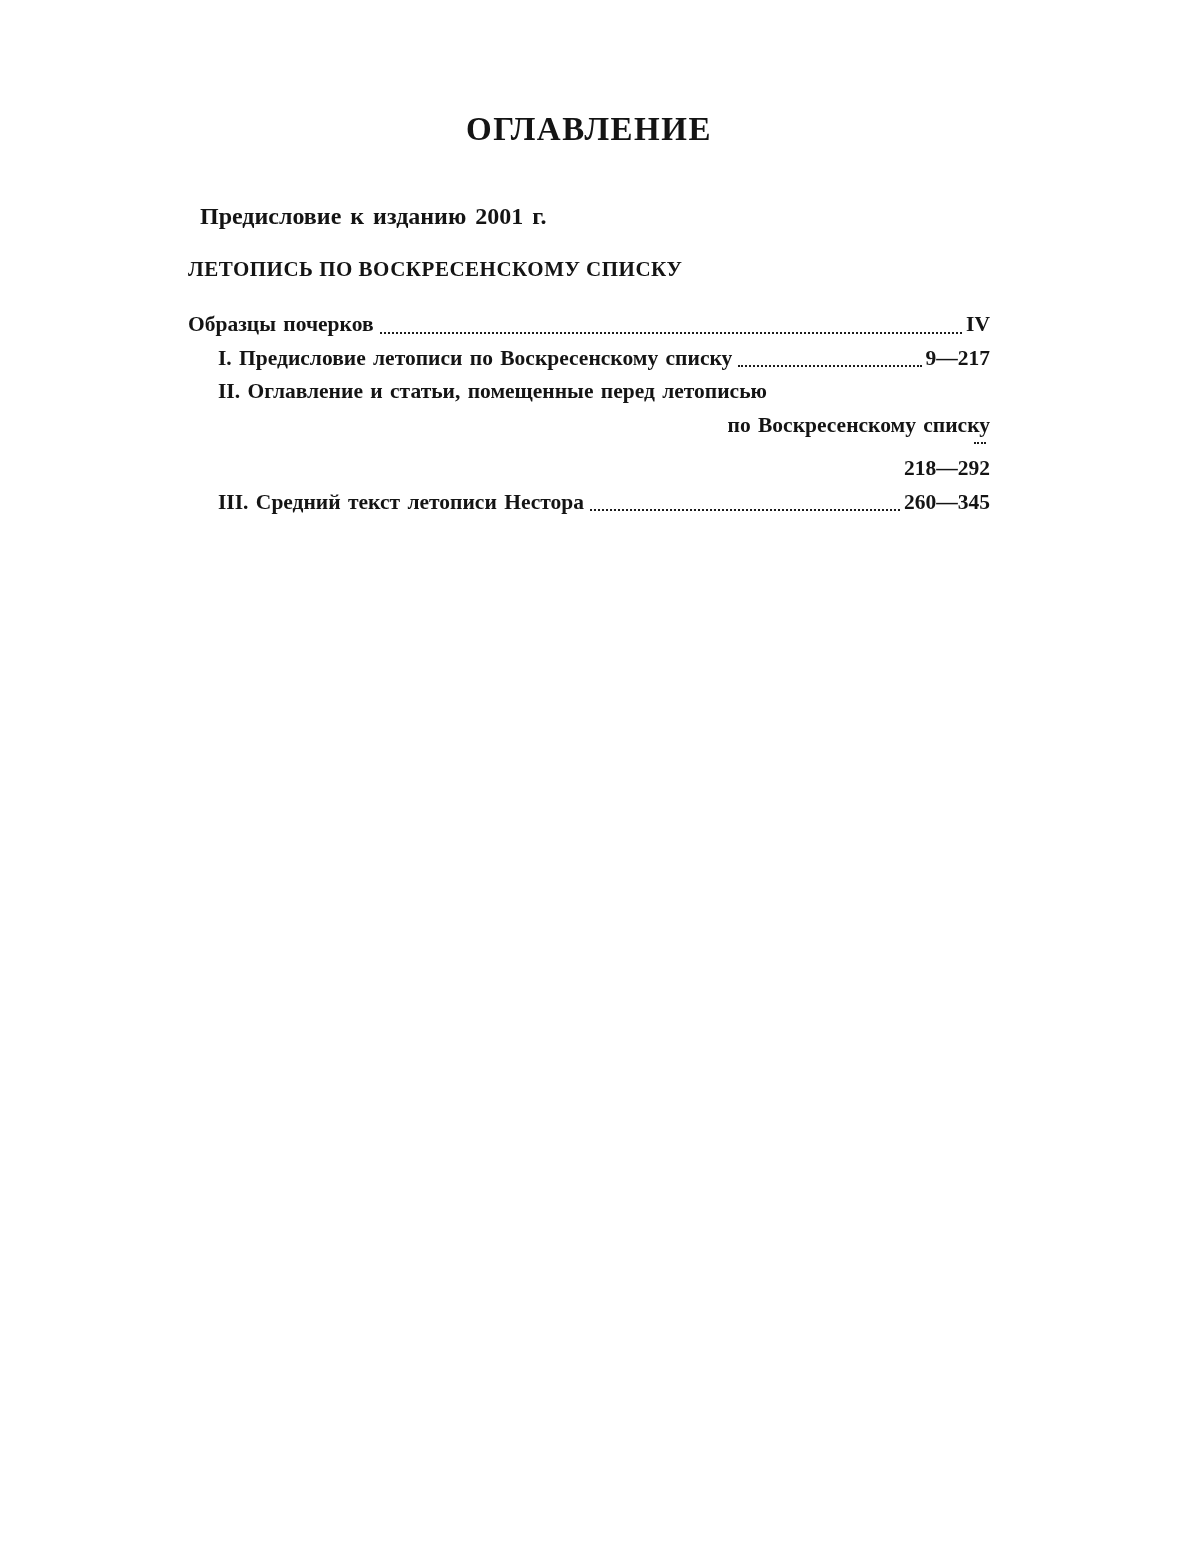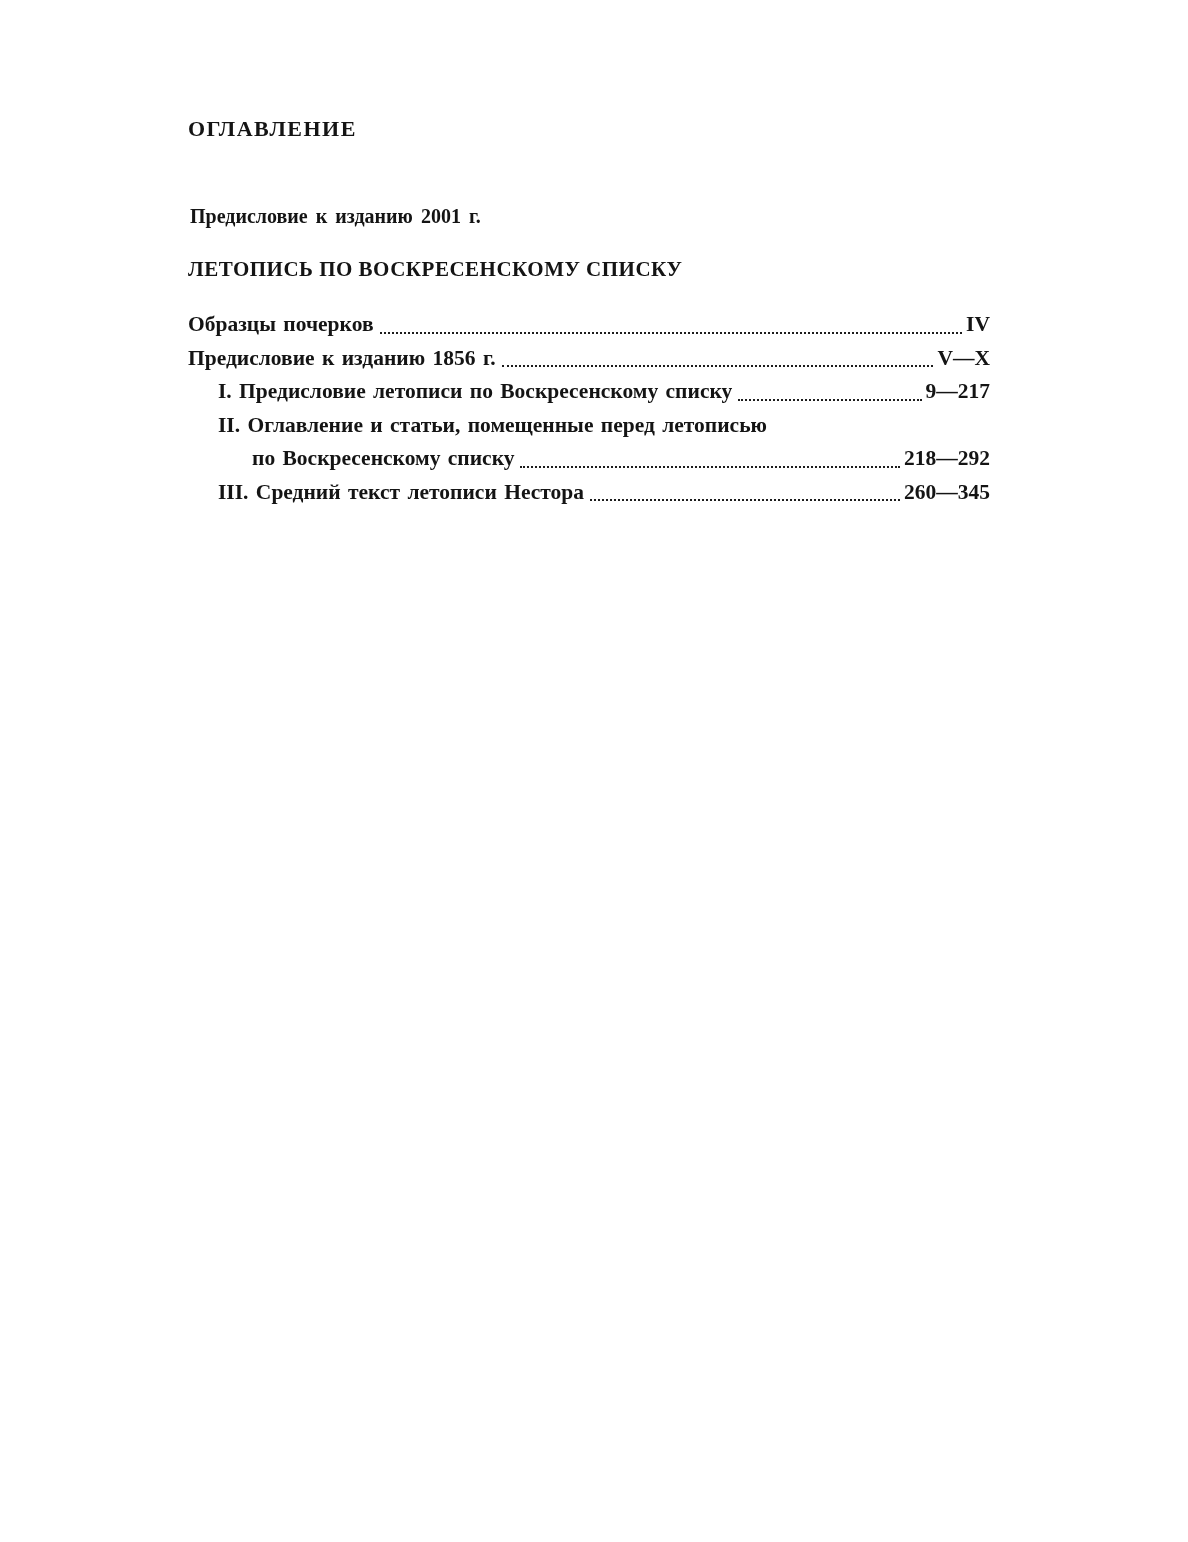--- a/index.html
+++ b/index.html
@@ -15,31 +15,32 @@
     color: #141414;
     overflow: hidden;
   }
   .page {
     position: absolute;
     left: 188px;
     top: 112px;
     width: 802px;
   }
   .doc-title {
-    font-size: 22px;
+    text-align: center;
+    font-size: 33px;
     font-weight: bold;
     letter-spacing: 1.5px;
     margin: 0 0 56px 0;
     line-height: 34px;
   }
   .preface-line {
-    font-size: 20px;
+    font-size: 24px;
     font-weight: bold;
     line-height: 28px;
-    margin: 0 0 26px 2px;
+    margin: 0 0 26px 12px;
     word-spacing: 3px;
   }
   .section-heading {
     font-size: 21px;
     font-weight: bold;
     letter-spacing: 0.5px;
     line-height: 26px;
     margin: 0 0 26px 0;
   }
   .toc {
@@ -54,20 +55,21 @@
     word-spacing: 2px;
   }
   .toc-row .label {
     white-space: nowrap;
   }
   .indent-1 {
     margin-left: 30px;
   }
   .indent-cont {
     margin-left: 64px;
+    flex-direction: column;
   }
   .leader {
     flex: 1 1 auto;
     margin: 0 4px 8px 6px;
     border-bottom: 2.6px dotted #1c1c1c;
     min-width: 12px;
   }
   .pages {
     white-space: nowrap;
     text-align: right;
@@ -85,25 +87,20 @@
   <h2 class="section-heading">ЛЕТОПИСЬ ПО ВОСКРЕСЕНСКОМУ СПИСКУ</h2>
 
   <div class="toc">
 
     <div class="toc-row">
       <span class="label">Образцы почерков</span>
       <span class="leader"></span>
       <span class="pages">IV</span>
     </div>
 
-    <div class="toc-row">
-      <span class="label">Предисловие к изданию 1856 г.</span>
-      <span class="leader"></span>
-      <span class="pages">V—X</span>
-    </div>
 
     <div class="toc-row indent-1">
       <span class="label">I. Предисловие летописи по Воскресенскому списку</span>
       <span class="leader"></span>
       <span class="pages">9—217</span>
     </div>
 
     <div class="toc-row indent-1">
       <span class="label">II. Оглавление и статьи, помещенные перед летописью</span>
     </div>

